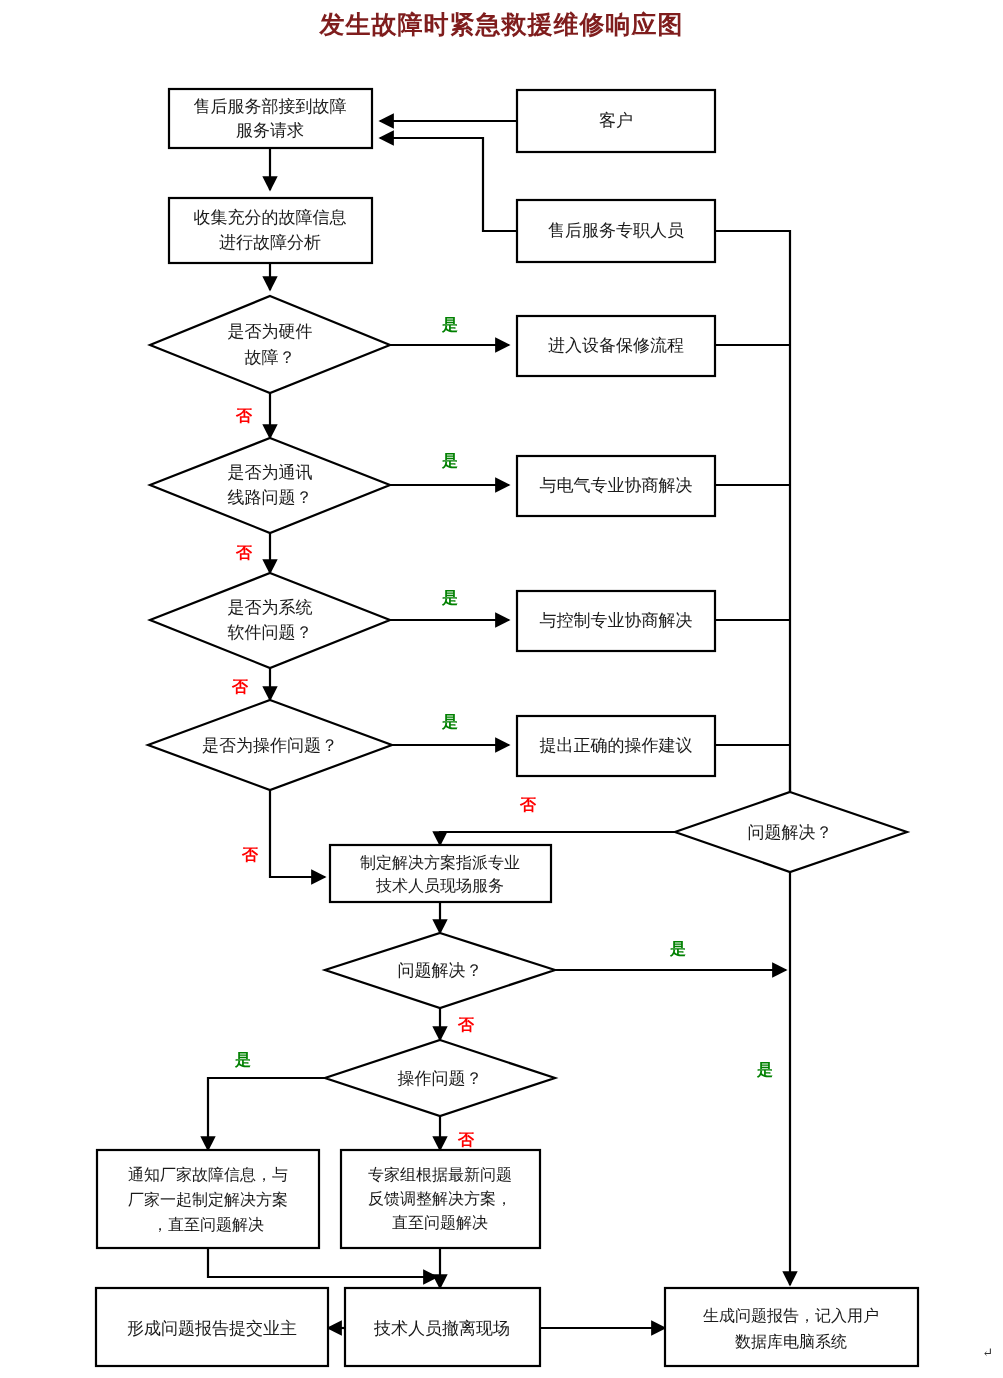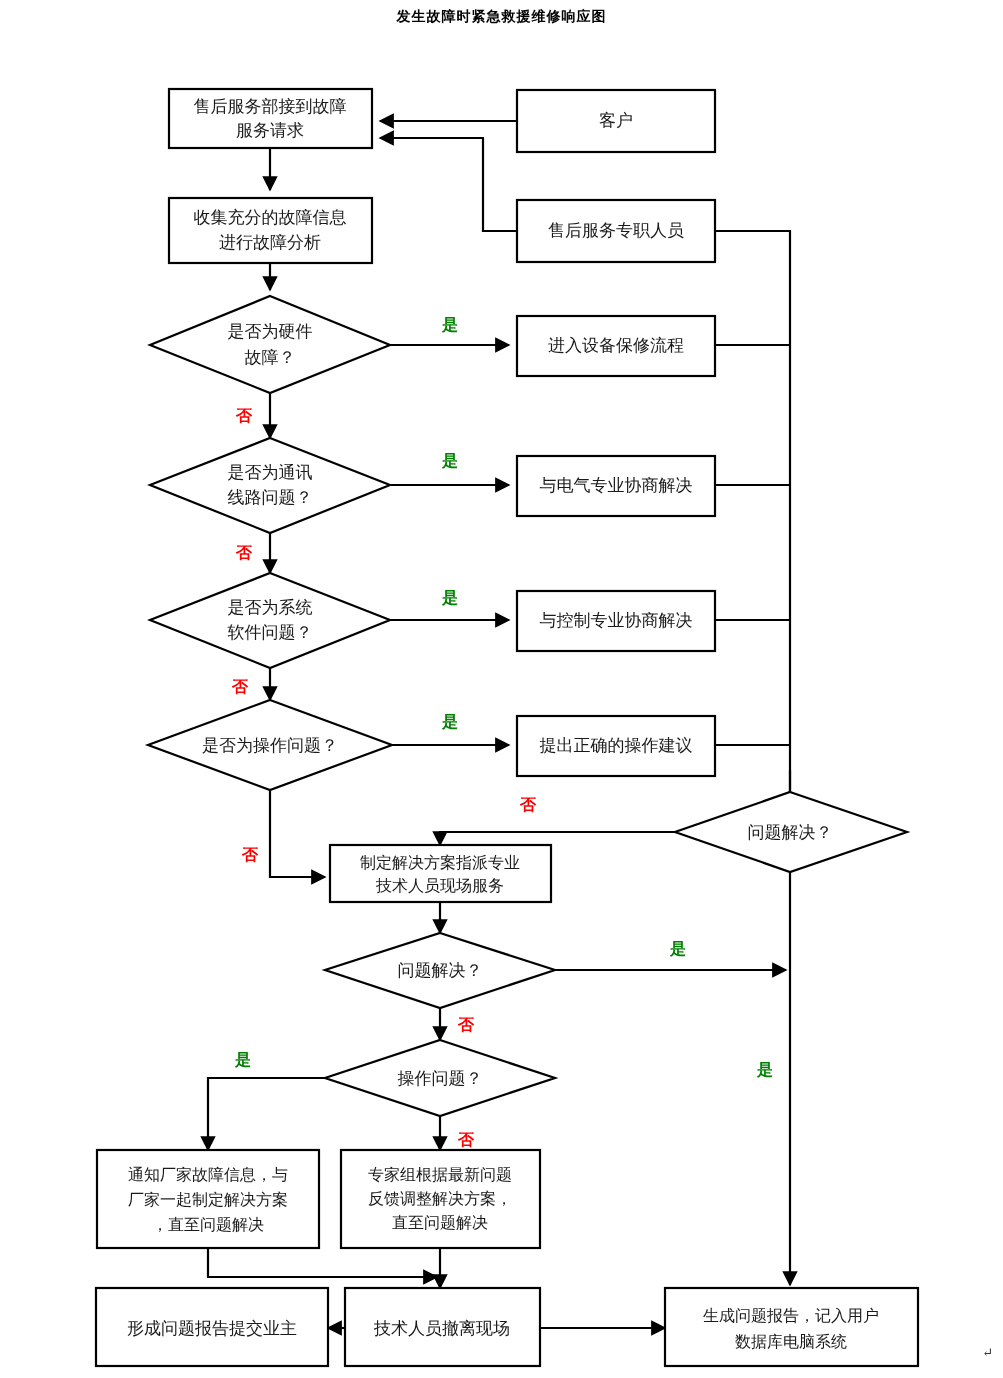--- a/index.html
+++ b/index.html
@@ -18,24 +18,24 @@
     position: relative;
     width: 1003px;
     height: 1378px;
   }
   .page-title {
     position: absolute;
     top: 8px;
     left: 0;
     width: 1003px;
     text-align: center;
-    font-size: 14px;
+    font-size: 25px;
     font-weight: bold;
     font-family: "DejaVu Serif", "Liberation Serif", serif;
-    color: #000000;
+    color: #7f1d1d;
     letter-spacing: 1px;
   }
   svg.flow-canvas {
     position: absolute;
     top: 0;
     left: 0;
     width: 1003px;
     height: 1378px;
   }
   .node-shape {

